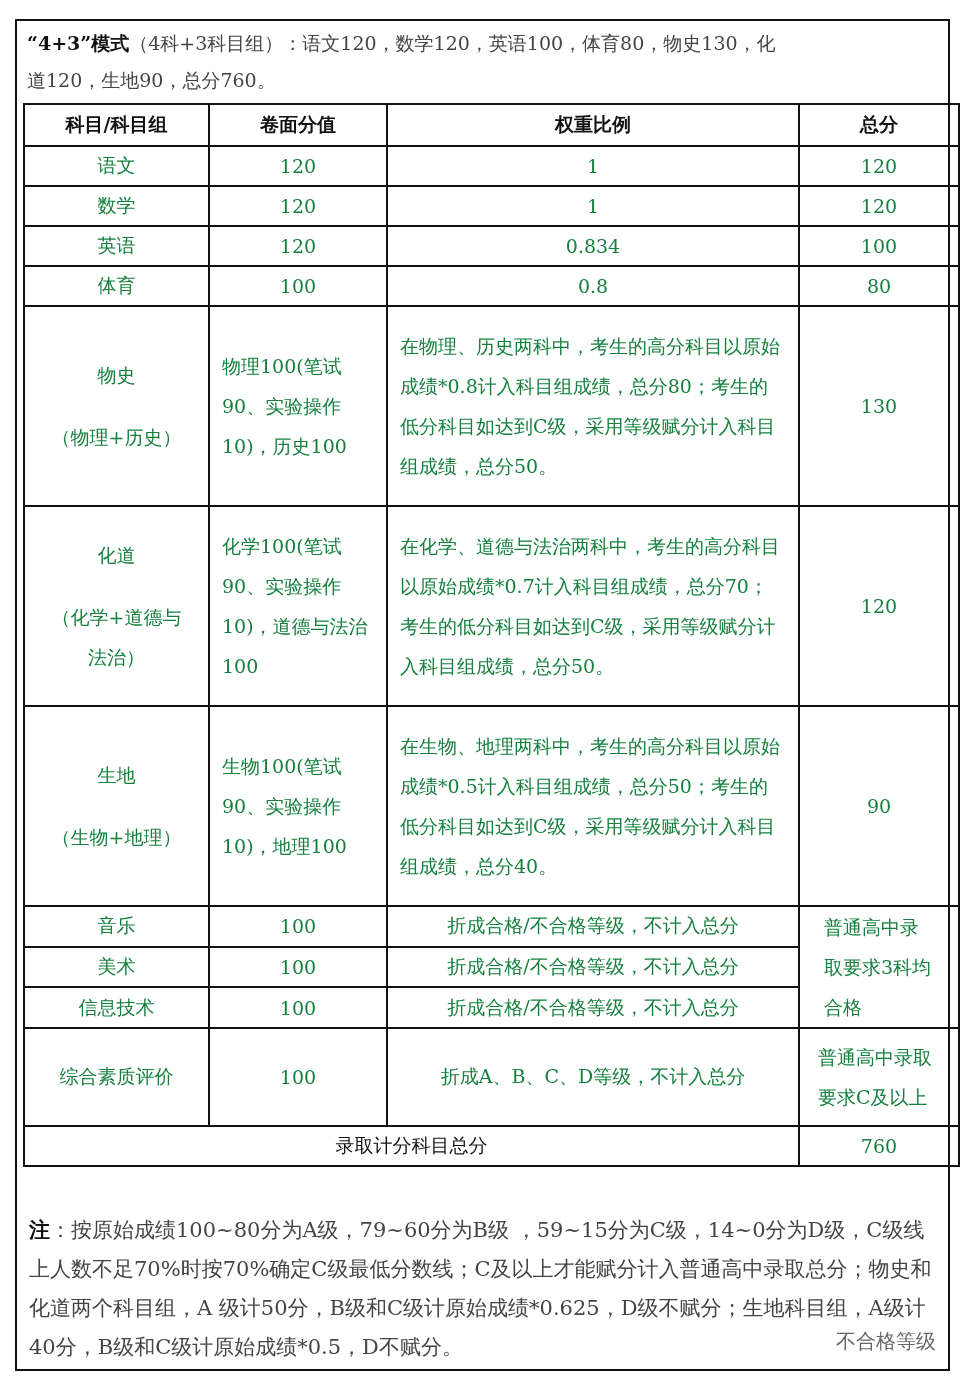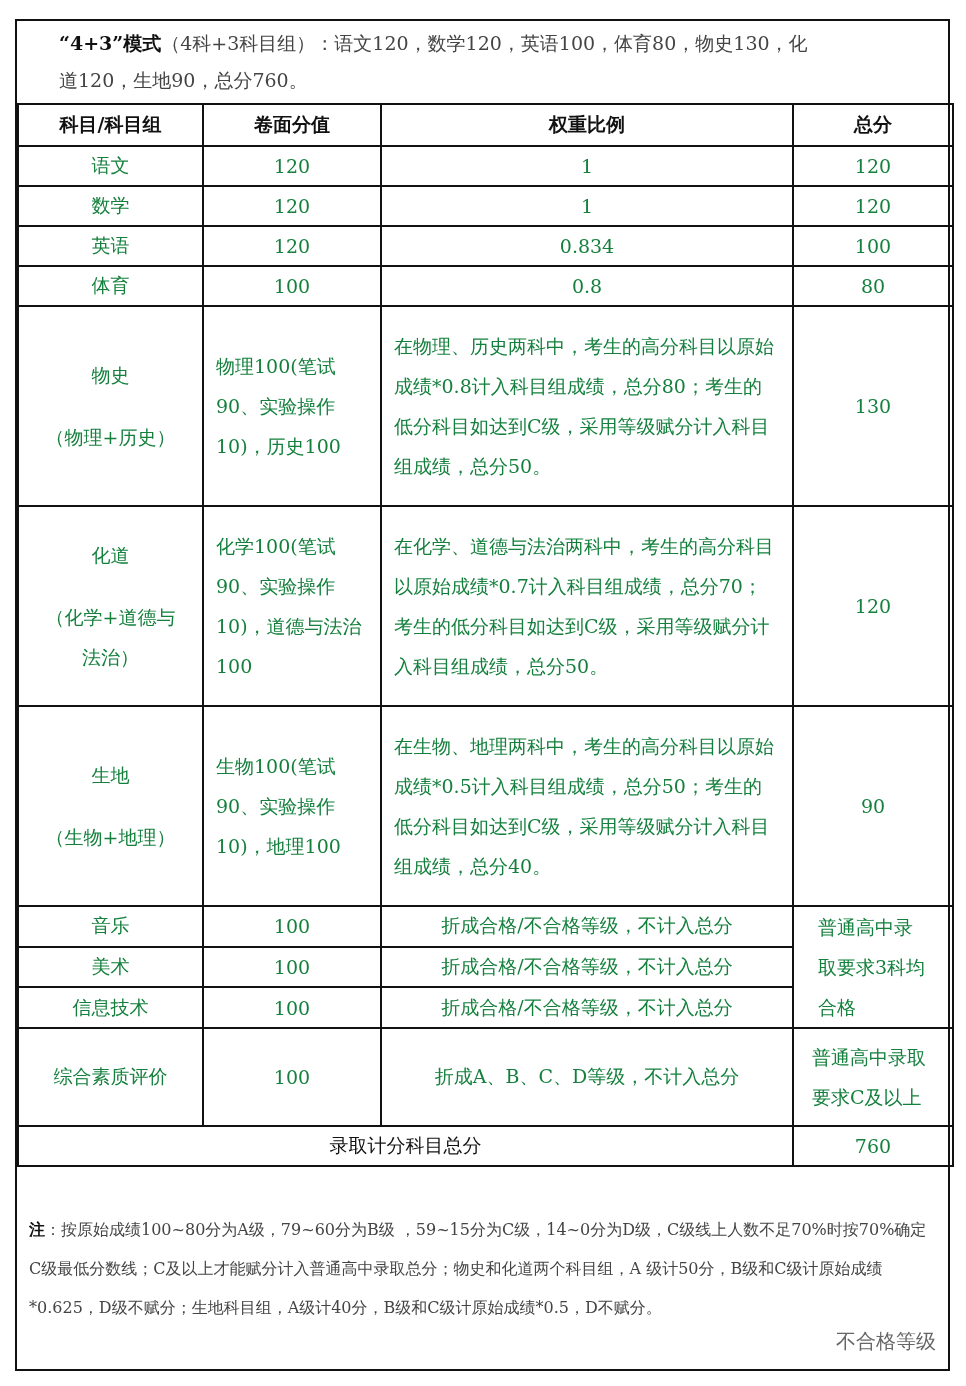--- a/index.html
+++ b/index.html
@@ -1,34 +1,34 @@
 <!DOCTYPE html>
 <html><head>
 <meta charset="utf-8">
 <style>
   html, body { margin:0; padding:0; background:#ffffff; }
   body { width:966px; height:1386px; position:relative; overflow:hidden;
          font-family:"DejaVu Serif","Liberation Serif",serif; color:#333; }
   .frame { position:absolute; left:15px; top:19px; width:935px; height:1352px;
            border:2px solid #111; box-sizing:border-box; }
   .intro { position:absolute; left:17px; top:21px; width:778px; height:82px;
-           box-sizing:border-box; padding:4px 10px; font-size:19px; line-height:37px; color:#444;margin-left:32px; }
+           box-sizing:border-box; padding:4px 10px; font-size:19px; line-height:37px; color:#444; }
   .intro b { color:#111; font-weight:bold; }
-  table.grid { position:absolute; left:17px; top:103px; width:935px;
+  table.grid { position:absolute; left:23px; top:103px; width:935px;
                border-collapse:collapse; table-layout:fixed; }
   table.grid td, table.grid th { border:2px solid #111; font-size:19px; color:#15803d;
                text-align:center; vertical-align:middle; padding:0; font-weight:normal; }
   table.grid th { color:#111; font-weight:bold; height:40px; font-family:"DejaVu Sans","Liberation Sans",sans-serif; }
   table.grid td.left { text-align:left; padding:0 12px; line-height:40px; }
   table.grid td.mid { line-height:40px; }
   .r42 { height:40px; }
   .rbig { height:200px; }
   .r122 { height:91px; }
   .note { position:absolute; left:17px; top:1208px; width:931px; height:161px;
-          box-sizing:border-box; padding:2px 12px; font-size:16px; line-height:39px; color:#444; }
+          box-sizing:border-box; padding:2px 12px; font-size:21px; line-height:39px; color:#444; }
   .note b { color:#111; }
   .watermark { position:absolute; right:30px; top:1328px; font-size:20px; color:#666;
                font-family:"DejaVu Sans","Liberation Sans",sans-serif; }
   .sumlabel { font-weight:bold; color:#111 !important; font-family:"DejaVu Sans","Liberation Sans",sans-serif; }
 </style>
 </head>
 <body>
 
 <div class="frame"></div>
 

